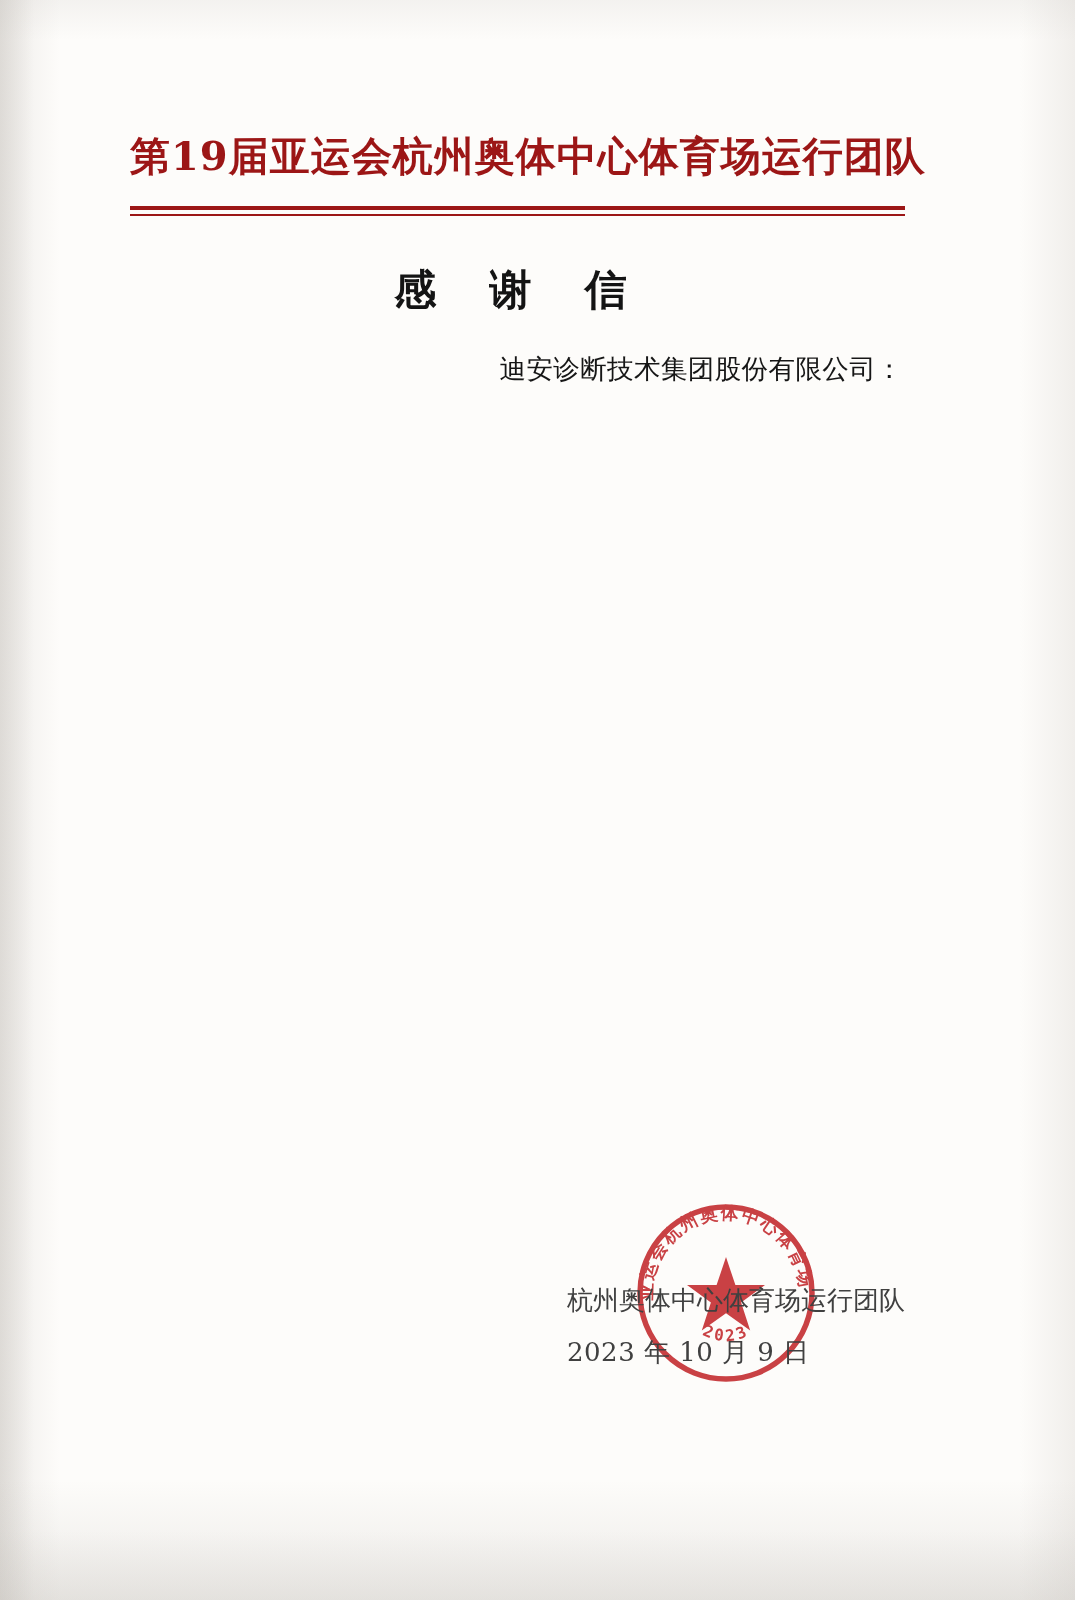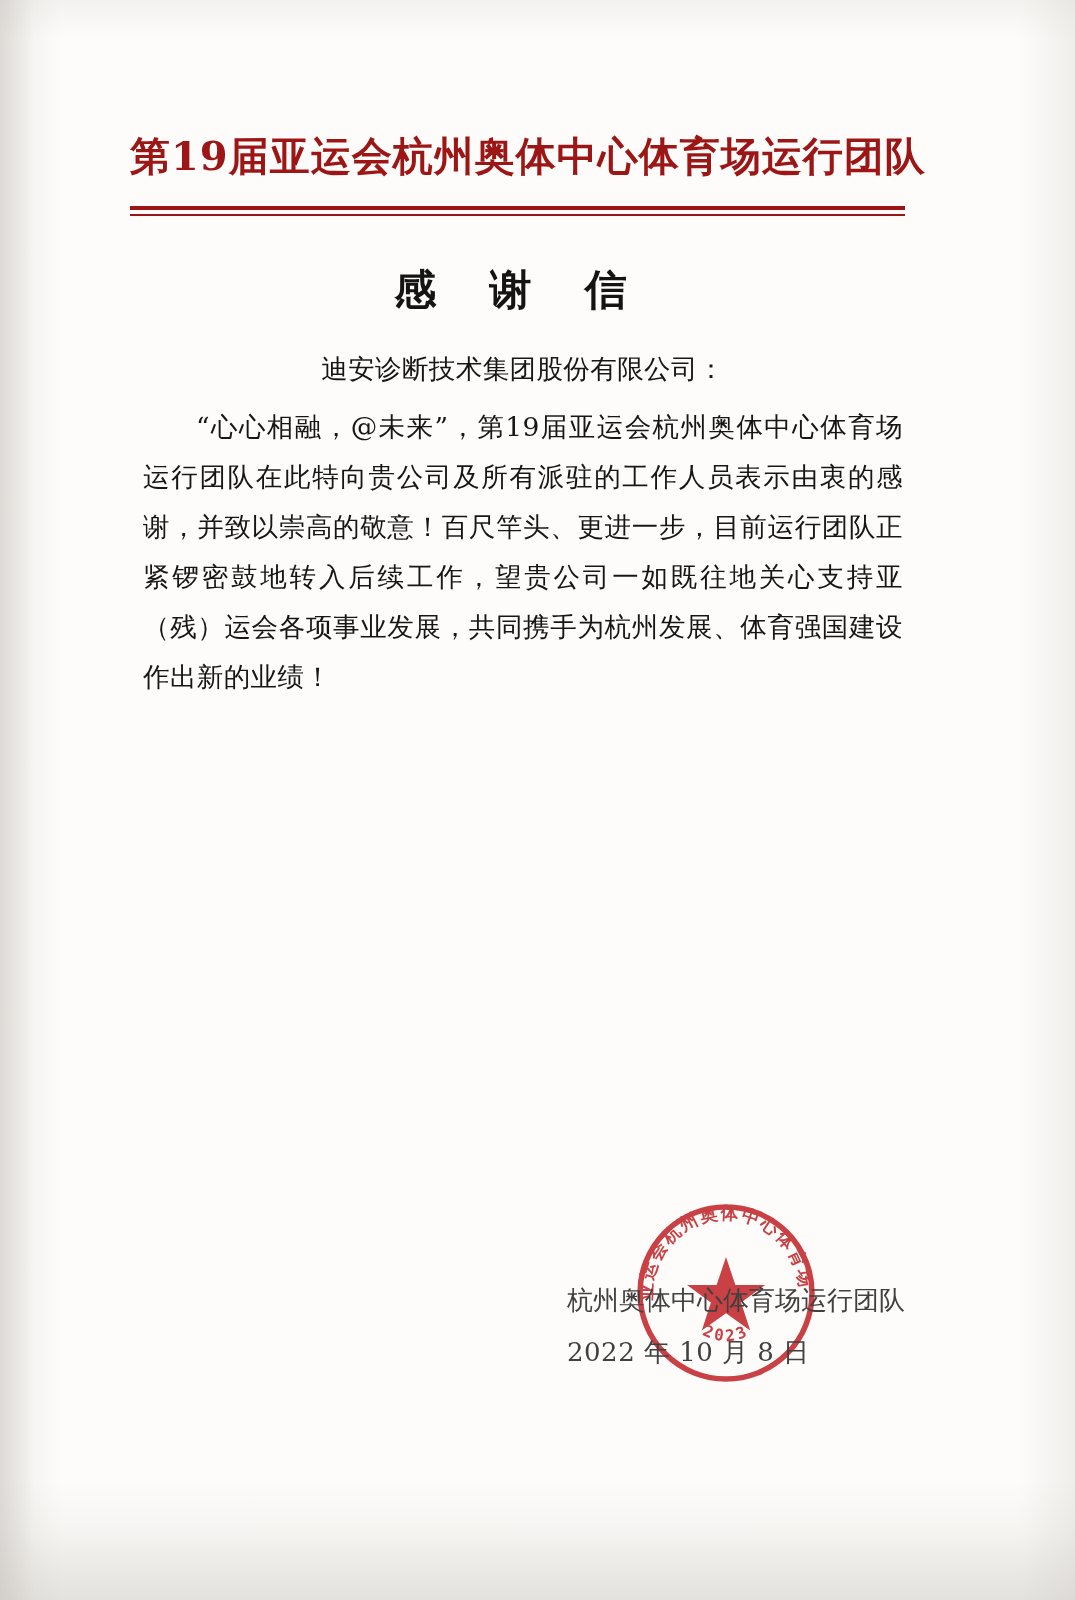--- a/index.html
+++ b/index.html
@@ -93,21 +93,21 @@
     top: 330px;
     width: 760px;
     color: #161616;
     font-size: 26.5px;
     line-height: 50px;
     font-family: "DejaVu Serif", "Liberation Serif", serif;
     letter-spacing: 0.4px;
   }
   .salutation {
     margin: 0 0 8px 0;
-    text-align: center;
+    text-align: right;
   }
   .para {
     margin: 0 0 4px 0;
     text-indent: 2em;
     text-align: justify;
     text-justify: inter-ideograph;
   }
   .closing-1 {
     margin: 16px 0 0 0;
     text-indent: 2em;
@@ -177,21 +177,20 @@
     <div class="letterhead">
       <div class="letterhead-title">第19届亚运会杭州奥体中心体育场运行团队</div>
       <div class="letterhead-rule-thick"></div>
       <div class="letterhead-rule-thin"></div>
     </div>
 
     <div class="doc-title">感 谢 信</div>
 
     <div class="letter-body">
       <p class="salutation">迪安诊断技术集团股份有限公司：</p>
-      <p class="para">“心心相融，@未来”，第19届亚运会杭州奥体中心体育场运行团队在此特向贵公司及所有派驻的工作人员表示由衷的感谢，并致以崇高的敬意！百尺竿头、更进一步，目前运行团队正紧锣密鼓地转入后续工作，望贵公司一如既往地关心支持亚（残）运会各项事业发展，共同携手为杭州发展、体育强国建设作出新的业绩！</p>
     </div>
 
     <div class="seal">
       <svg width="188" height="188" viewBox="0 0 188 188" xmlns="http://www.w3.org/2000/svg">
         <defs>
           <path id="sealArcTop" d="M 20,94 A 74,74 0 1 1 168,94" fill="none"></path>
           <path id="sealArcBottom" d="M 46,94 A 48,48 0 0 0 142,94" fill="none"></path>
         </defs>
         <circle cx="94" cy="94" r="86" fill="none" stroke="#c2282b" stroke-width="5.5"></circle>
         <text font-family="DejaVu Serif, serif" font-size="17.5" fill="#c2282b" font-weight="bold" letter-spacing="2.2">
@@ -199,17 +198,17 @@
         </text>
         <text font-family="DejaVu Sans Mono, monospace" font-size="16" fill="#c2282b" font-weight="bold" letter-spacing="3">
           <textPath href="#sealArcBottom" startOffset="50%" text-anchor="middle">2023</textPath>
         </text>
         <polygon points="94,58 103.4,86.1 133,86.1 109.1,103.5 118.2,131.6 94,114.2 69.8,131.6 78.9,103.5 55,86.1 84.6,86.1" fill="#c2282b"></polygon>
       </svg>
     </div>
 
     <div class="signature">
       <div class="sig-org">杭州奥体中心体育场运行团队</div>
-      <div class="sig-date">2022 年 10 月 8 日</div>
+      <div class="sig-date">2023 年 10 月 9 日</div>
     </div>
 
   </div>
 </div>
 
 </body></html>

